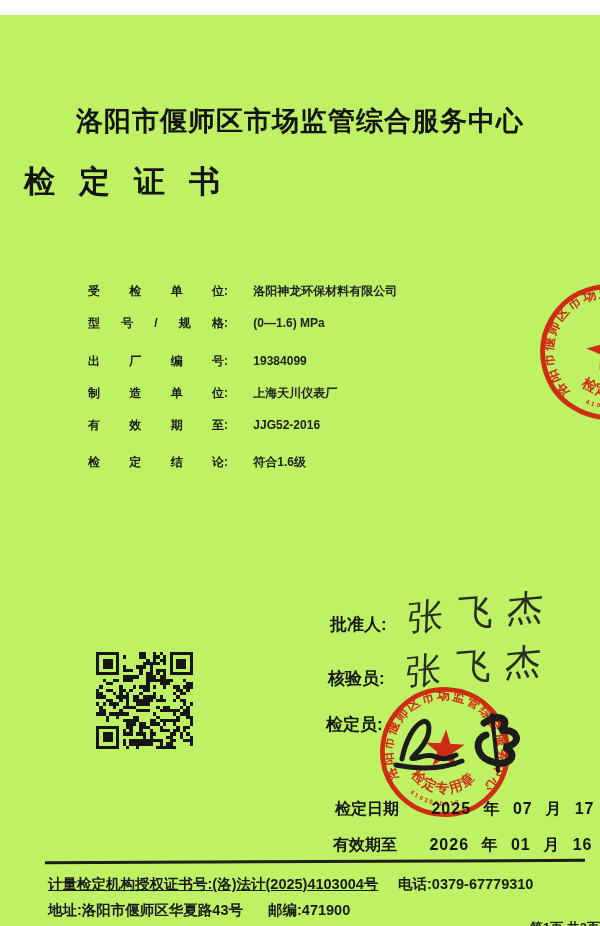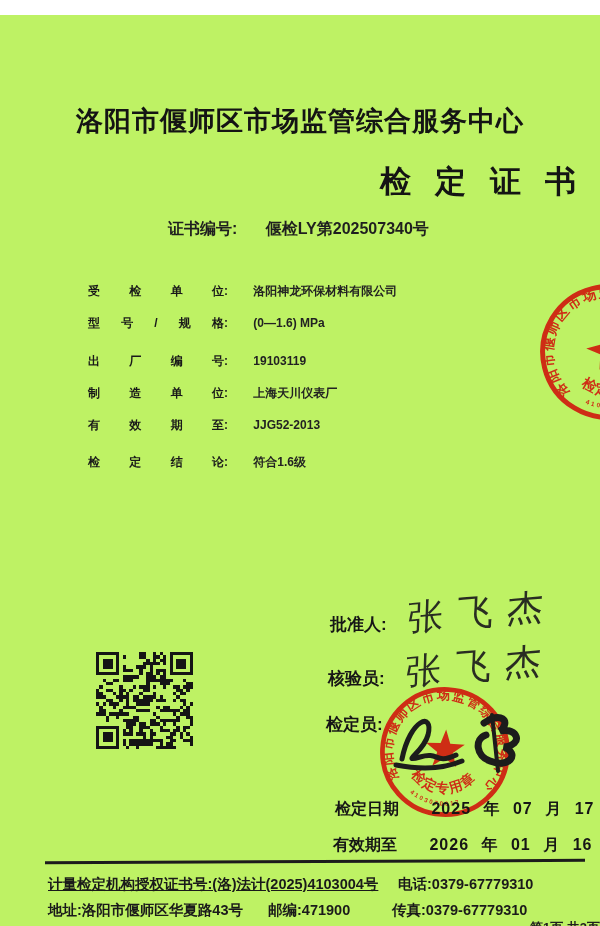--- a/index.html
+++ b/index.html
@@ -7,21 +7,21 @@
   body { font-family:"Liberation Sans", sans-serif; color:#1f1f1f; }
   .page {
     position:relative; width:600px; height:926px; margin:15px auto;
     background:#bef264; overflow:hidden;
   }
   .org-title {
     position:absolute; top:88px; left:0; width:600px; text-align:center;
     font-size:27px; font-weight:bold; letter-spacing:1px; color:#141414;
   }
   .doc-title {
-    position:absolute; top:146px; left:0; width:600px; text-align:right;
+    position:absolute; top:146px; left:0; width:600px; text-align:left;
     font-size:31px; font-weight:bold; letter-spacing:24px; text-indent:24px; color:#141414;
   }
   .certno-row { position:absolute; top:204px; left:168px; font-size:16px; }
   .certno-row .lbl { font-weight:bold; }
   .certno-row .val { margin-left:24px; font-weight:600; }
   .fields { position:absolute; top:264px; left:88px; width:440px; }
   .frow { height:24px; line-height:24px; font-size:12px; white-space:nowrap; }
   .frow + .frow { margin-top:8px; }
   .frow:nth-child(3) { margin-top:14px; }
   .frow:nth-child(6) { margin-top:13px; }
@@ -53,45 +53,41 @@
   .stamp text { font-weight:bold; }
 </style>
 </head>
 <body>
 
 <div class="page">
 
   <div class="org-title">洛阳市偃师区市场监管综合服务中心</div>
   <div class="doc-title">检定证书</div>
 
-  <div class="certno-row">
-    <span class="lbl"><span>证书编号</span><span>:</span></span>
-    <span class="val">偃检LY第202507340号</span>
-  </div>
 
   <div class="fields">
     <div class="frow">
       <span class="flabel">受检单位</span><span class="fcolon">:</span>
       <span class="fvalue">洛阳神龙环保材料有限公司</span>
     </div>
     <div class="frow">
       <span class="flabel">型号/规格</span><span class="fcolon">:</span>
       <span class="fvalue">(0—1.6) MPa</span>
     </div>
     <div class="frow">
       <span class="flabel">出厂编号</span><span class="fcolon">:</span>
-      <span class="fvalue">19103119</span>
+      <span class="fvalue">19384099</span>
     </div>
     <div class="frow">
       <span class="flabel">制造单位</span><span class="fcolon">:</span>
       <span class="fvalue">上海天川仪表厂</span>
     </div>
     <div class="frow">
       <span class="flabel">有效期至</span><span class="fcolon">:</span>
-      <span class="fvalue">JJG52-2013</span>
+      <span class="fvalue">JJG52-2016</span>
     </div>
     <div class="frow">
       <span class="flabel">检定结论</span><span class="fcolon">:</span>
       <span class="fvalue">符合1.6级</span>
     </div>
   </div>
 
   <div class="sig-row" style="left:330px; top:588px;">
     <span class="sig-label"><span>批准人</span><span>:</span></span>
     <span class="handwriting">张飞杰</span>
@@ -163,16 +159,15 @@
     <span>有效期至</span>
     <span class="dval">2026 年 01 月 16 日</span>
   </div>
 
   <div class="sep-line"></div>
 
   <div class="foot" style="left:48px; top:860px;text-decoration:underline;">计量检定机构授权证书号:(洛)法计(2025)4103004号</div>
   <div class="foot" style="left:398px; top:860px;">电话:0379-67779310</div>
   <div class="foot" style="left:48px; top:886px;">地址:洛阳市偃师区华夏路43号</div>
   <div class="foot" style="left:268px; top:886px;">邮编:471900</div>
-  <div class="foot" style="left:392px; top:886px;">传真:0379-67779310</div>
   <div class="page-info">第1页  共3页</div>
 
 </div>
 
 </body></html>

